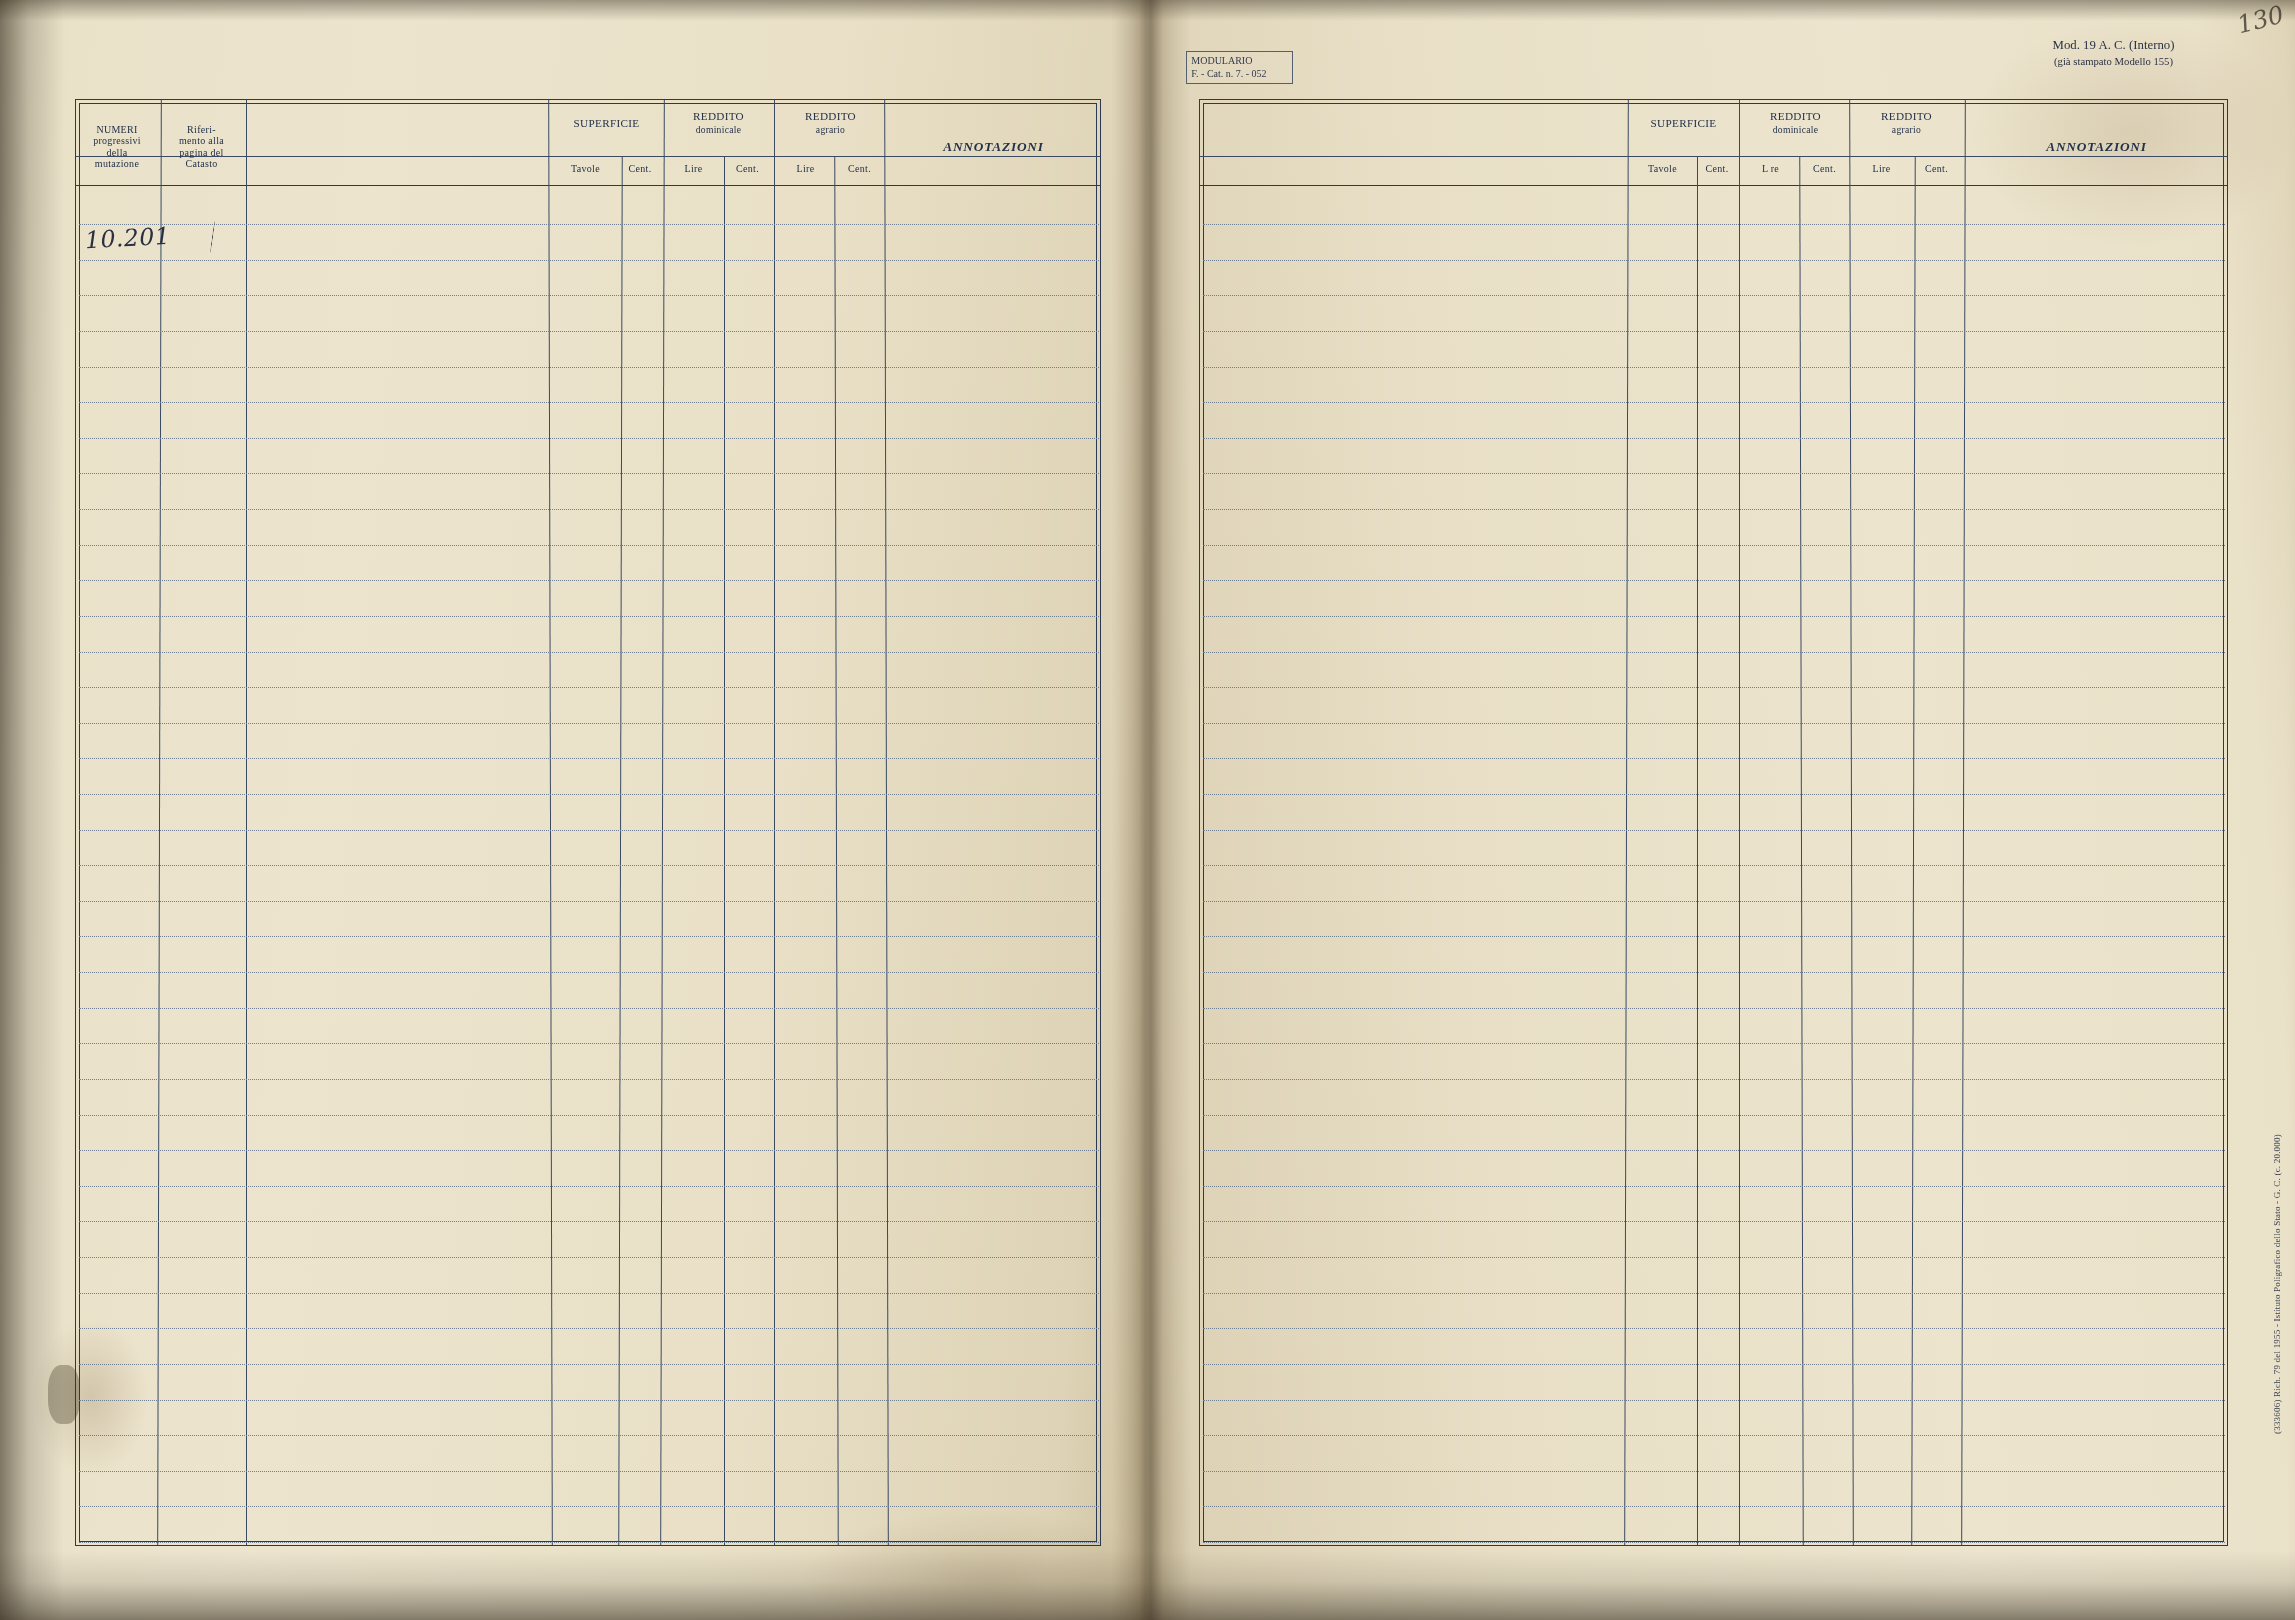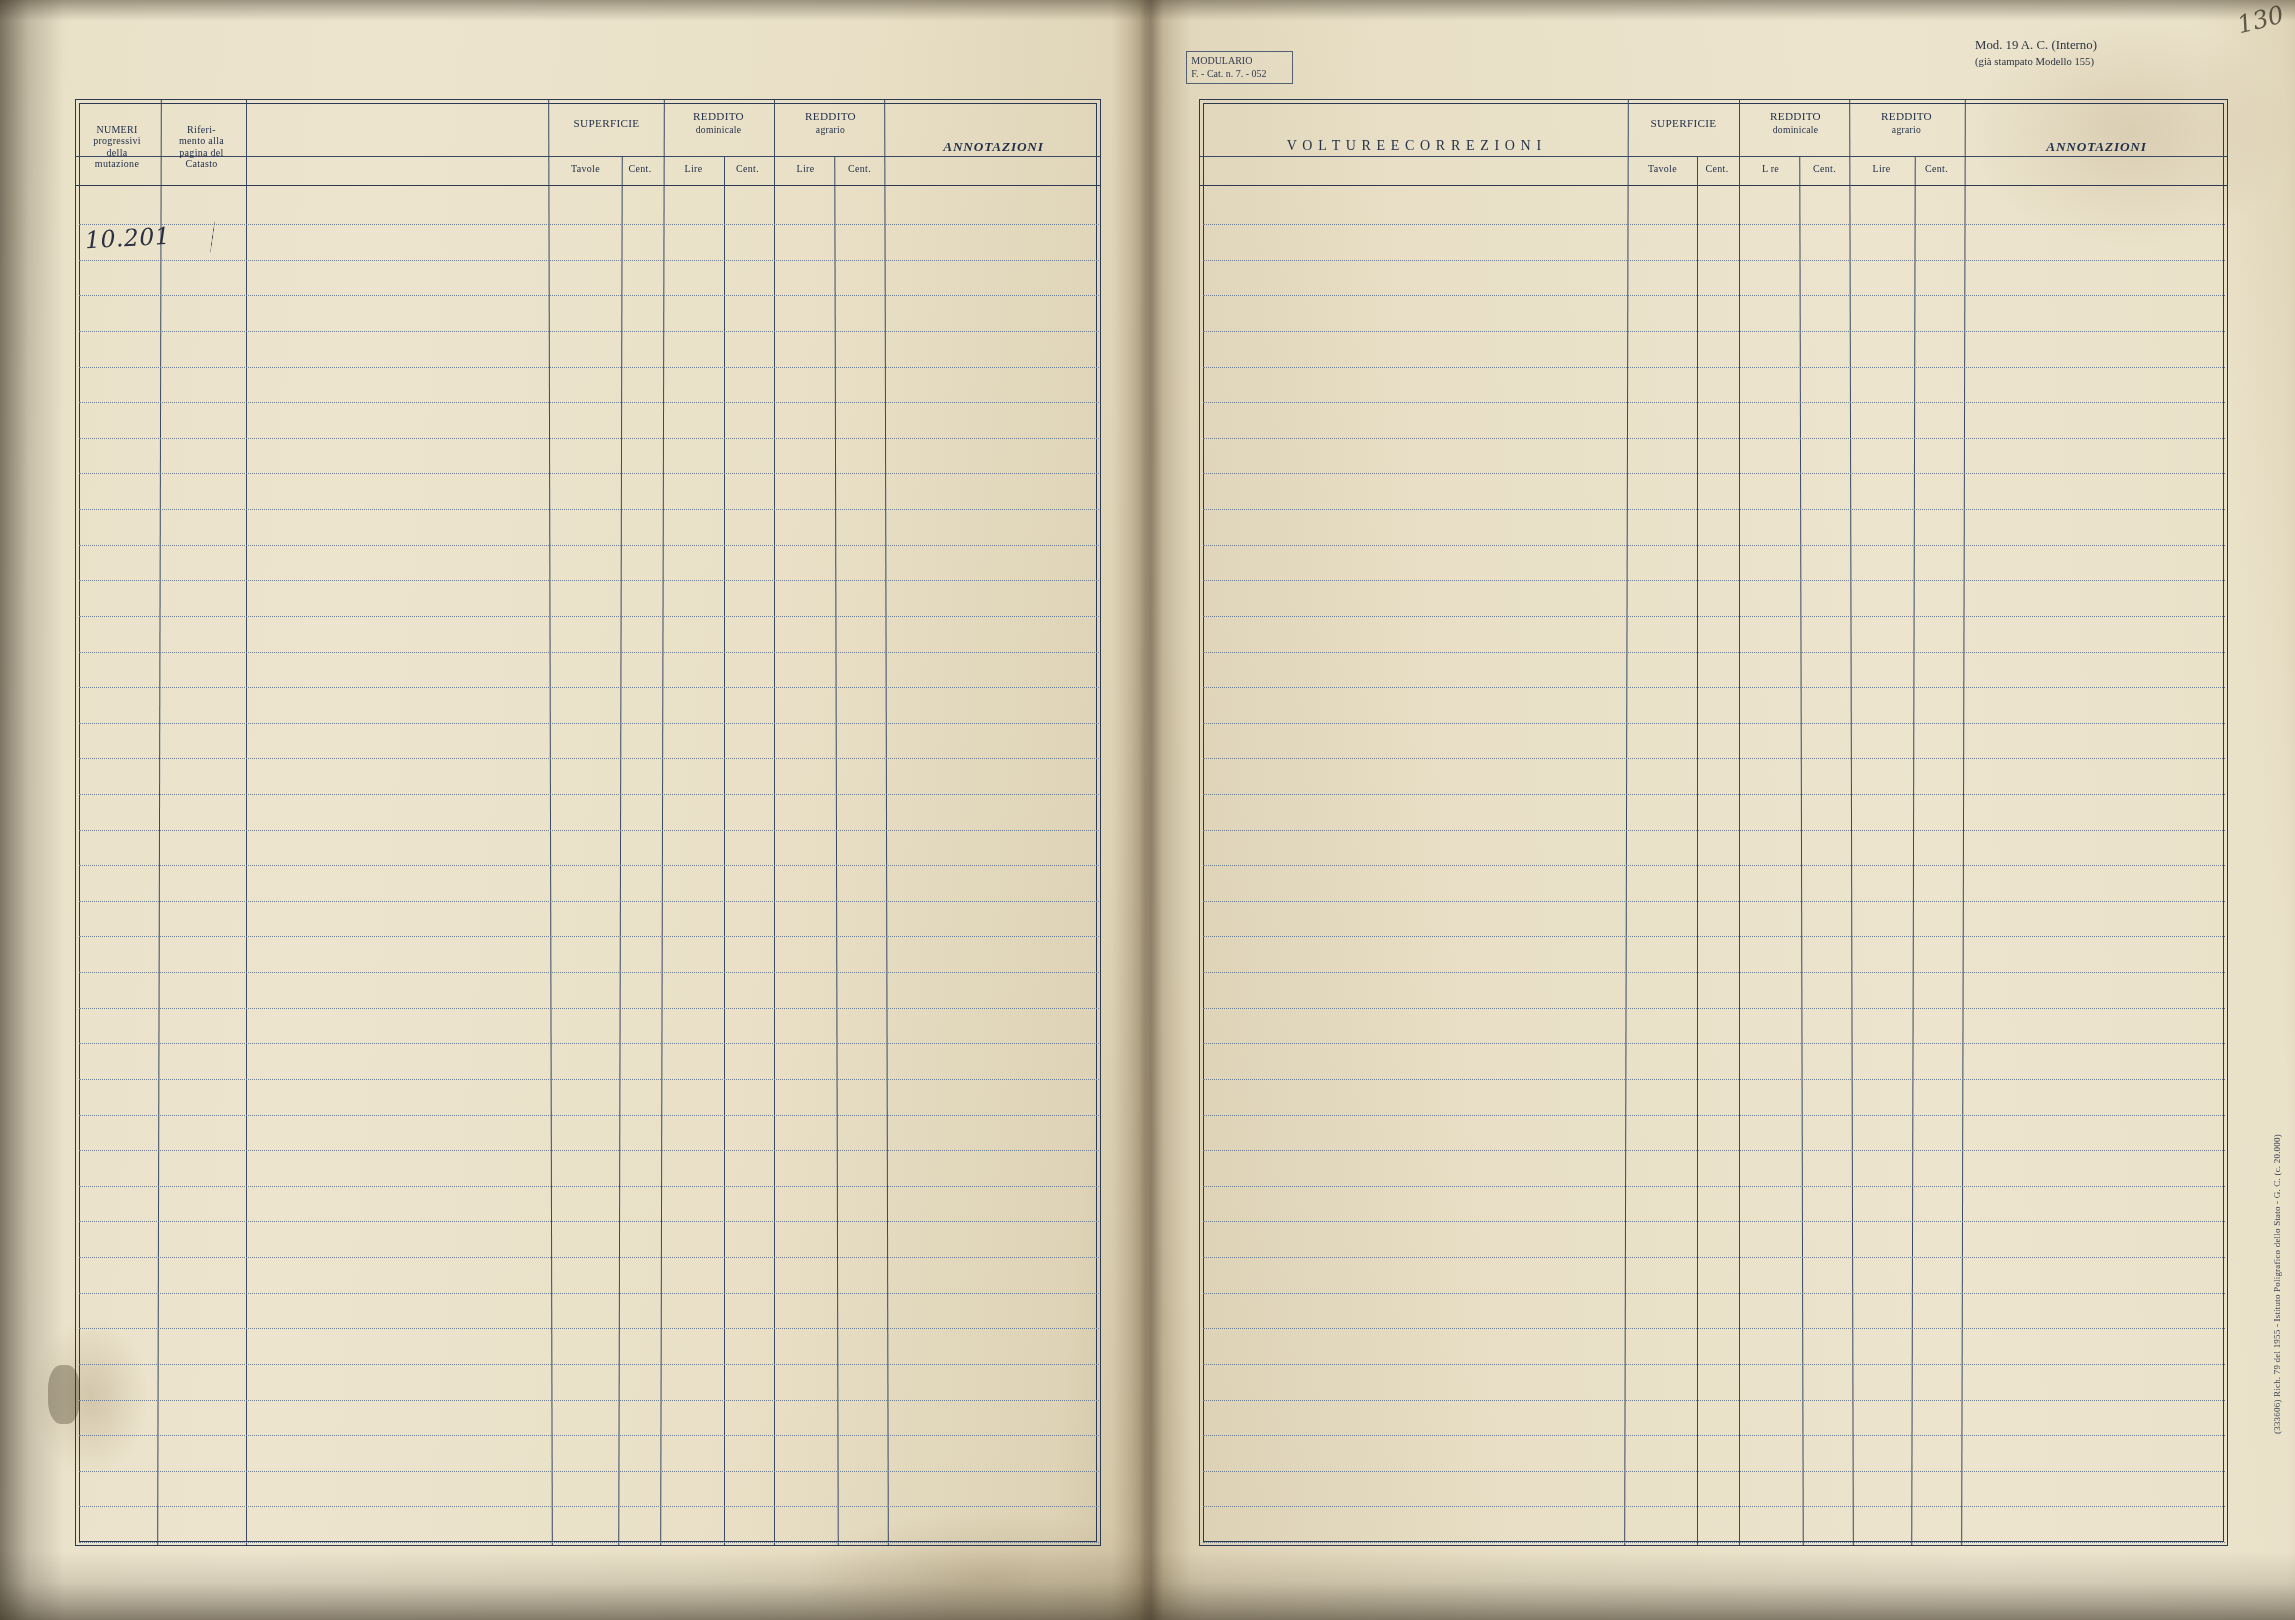--- a/index.html
+++ b/index.html
@@ -92,21 +92,21 @@
   }
   .hcell.small{font-size:10px;}
   .hcell.med{font-size:11.2px;}
   .hcell.big{font-size:14.4px;letter-spacing:2.1px;}
   .hcell.ital{font-style:italic;font-weight:bold;font-size:13.3px;letter-spacing:0.8px;}
 
   
   .corner-text{
     position:absolute;color:#2c3344;font-size:10.7px;line-height:1.35;
   }
-  .corner-text.right{text-align:left;}
+  .corner-text.right{text-align:center;}
   .modulario{
     position:absolute;
     border:0.5px solid #555f72;
     padding:2.1px 4.3px 2.7px 4.3px;
     font-size:10px;color:#333b4d;line-height:1.3;
     background:rgba(255,255,255,0.05);
   }
   .side-print{
     position:absolute;
     transform:rotate(-90deg);
@@ -288,21 +288,20 @@
   </div>
   <div class="hcell ital" style="left:888px;top:109px;width:211px;height:75px;">ANNOTAZIONI</div>
 
   <div class="hcell small" style="left:552px;top:157px;width:67px;height:24px;">Tavole</div>
   <div class="hcell small" style="left:618px;top:157px;width:44px;height:24px;">Cent.</div>
   <div class="hcell small" style="left:664px;top:157px;width:59px;height:24px;">Lire</div>
   <div class="hcell small" style="left:723px;top:157px;width:49px;height:24px;">Cent.</div>
   <div class="hcell small" style="left:776px;top:157px;width:59px;height:24px;">Lire</div>
   <div class="hcell small" style="left:835px;top:157px;width:49px;height:24px;">Cent.</div>
 
-  <div class="hcell big" style="left:1204px;top:109px;width:421px;height:75px;font-size:14px;letter-spacing:1.1px;">V O L T U R E   E   C O R R E Z I O N I</div>
   <div class="hcell med" style="left:1629px;top:111px;width:109px;height:24px;">SUPERFICIE</div>
   <div class="hcell med" style="left:1741px;top:107px;width:109px;height:32px;">
     <div><span>REDDITO</span><br>
       <span style="font-size:9.6px;">dominicale</span></div>
   </div>
   <div class="hcell med" style="left:1852px;top:107px;width:109px;height:32px;">
     <div><span>REDDITO</span><br>
       <span style="font-size:9.6px;">agrario</span></div>
   </div>
   <div class="hcell ital" style="left:1967px;top:109px;width:259px;height:75px;">ANNOTAZIONI</div>

